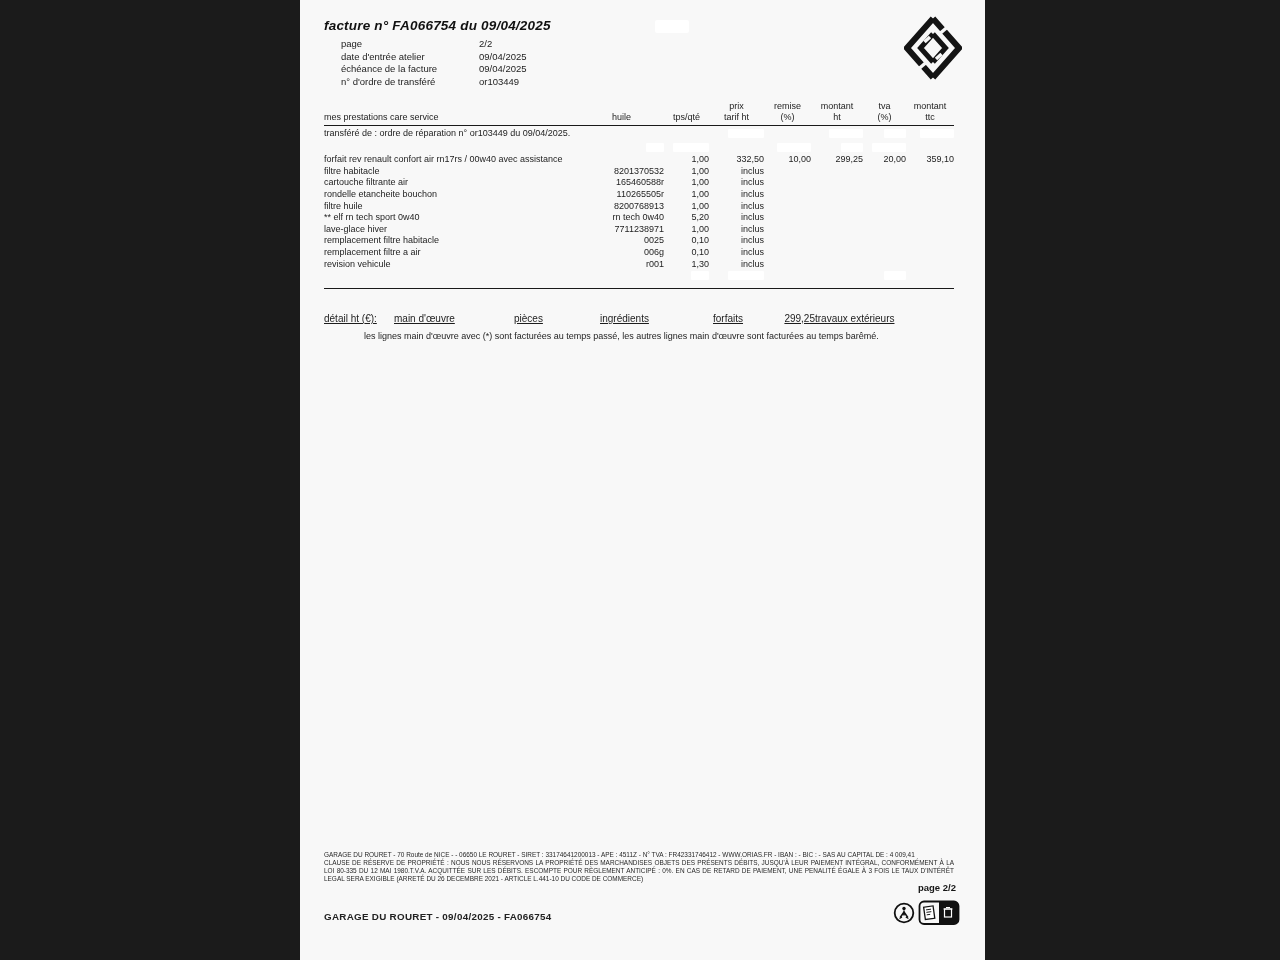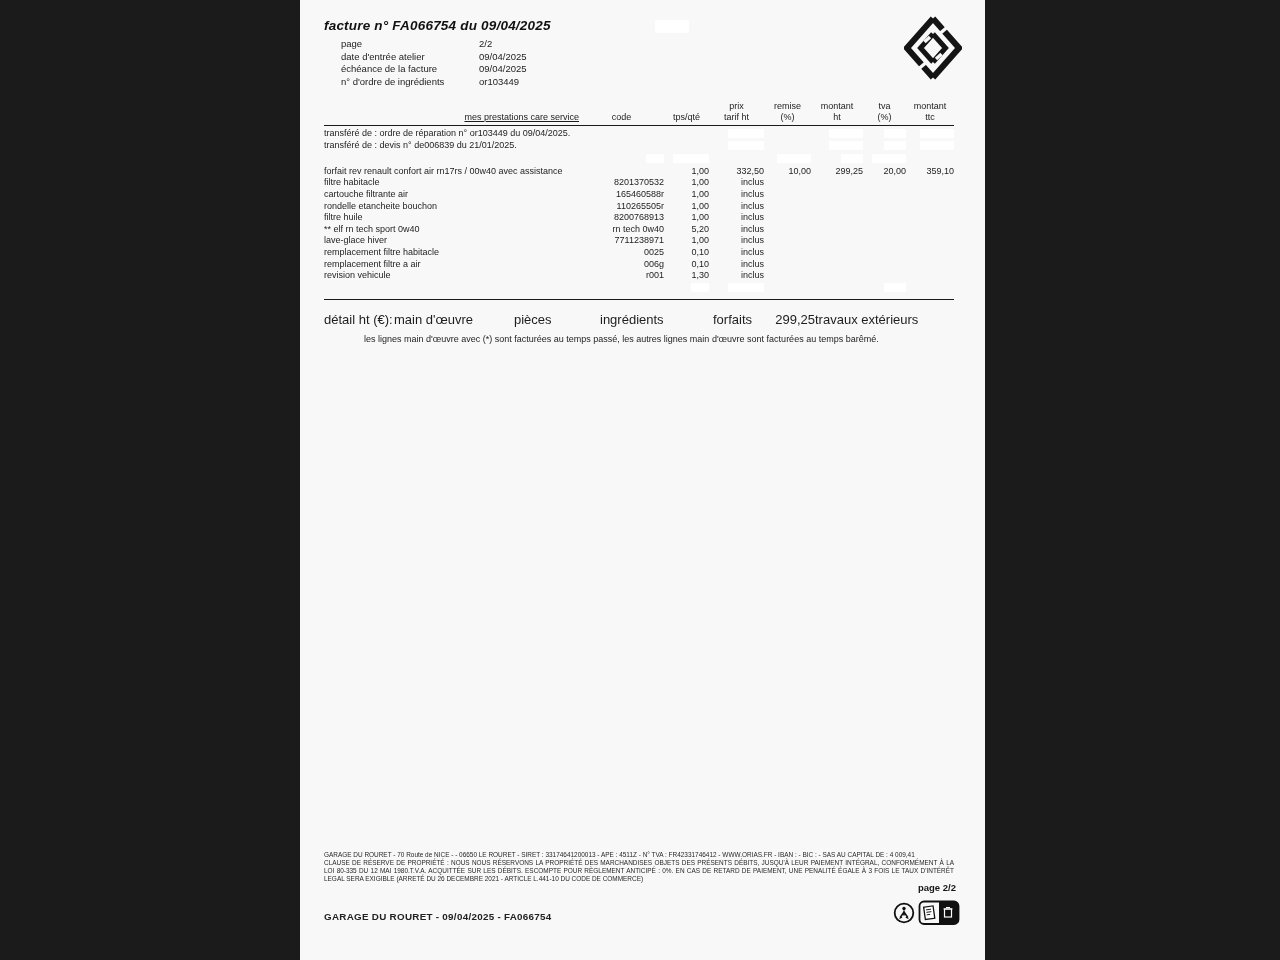--- a/index.html
+++ b/index.html
@@ -18,33 +18,33 @@
   .meta{position:absolute;left:24px;top:38px;font-size:9.5px;line-height:12.6px;color:#1c1c1c;}
   .meta .mrow{white-space:nowrap;}
   .meta .mlabel{display:inline-block;width:138px;padding-left:17px;}
   .logo{position:absolute;left:604px;top:15px;width:58px;height:66px;}
   .smudge{position:absolute;background:#ffffff;border-radius:2px;opacity:.92;}
   
   .tablewrap{position:absolute;left:24px;top:101px;width:630px;font-size:9px;color:#1d1d1d;}
   .grid{display:grid;grid-template-columns:255px 85px 45px 55px 47px 52px 43px 48px;}
   .thead{align-items:end;border-bottom:1.5px solid #1a1a1a;padding-bottom:3px;}
   .thead .hcell{text-align:center;line-height:10.5px;}
-  .thead .hcell:first-child{text-align:right;text-decoration:underline;}
+  .thead .hcell:first-child{text-align:left;}
   .trow{line-height:11.6px;}
   .trow .tcell{text-align:right;white-space:nowrap;}
   .trow .c-desc{text-align:left;white-space:normal;}
   .trow.bold{font-weight:700;margin:2px 0 1px 0;}
   .rows{margin-top:2px;}
   .redact{display:inline-block;height:9px;background:#fff;border-radius:1px;vertical-align:middle;opacity:.95;}
   .c-qty .redact{width:18px;} .c-price .redact{width:36px;} .c-ht .redact{width:34px;}
   .c-tva .redact{width:22px;} .c-ttc .redact{width:34px;}
   .endrule{border-top:1.5px solid #1a1a1a;margin-top:6px;}
   
   .detail{display:grid;grid-template-columns:70px 120px 86px 113px 62px 40px auto;
-          margin-top:12px;font-size:13px;color:#1d1d1d;}
+          margin-top:24px;font-size:10px;color:#1d1d1d;text-decoration:underline;}
   .detail .dval{text-align:right;}
   .note{margin-top:7px;font-size:9px;color:#1d1d1d;padding-left:40px;}
   
   .smallprint{position:absolute;left:24px;top:851px;width:630px;font-size:6.45px;line-height:7.9px;color:#262626;}
   .smallprint .clause{text-align:justify;}
   .pagelabel{position:absolute;right:29px;top:882px;font-size:9.5px;font-weight:700;color:#161616;}
   .docref{position:absolute;left:24px;top:911px;font-size:9.8px;font-weight:600;letter-spacing:.3px;color:#222;}
   .ecoicons{position:absolute;left:593px;top:897px;width:68px;height:30px;}
 </style>
 </head>
@@ -52,21 +52,21 @@
 
 <div class="paper">
 
   <div class="title">facture n° FA066754 du 09/04/2025</div>
   <div class="smudge" style="left:355px;top:20px;width:34px;height:13px;"></div>
 
   <div class="meta">
     <div class="mrow"><span class="mlabel">page</span><span>2/2</span></div>
     <div class="mrow"><span class="mlabel">date d'entrée atelier</span><span>09/04/2025</span></div>
     <div class="mrow"><span class="mlabel">échéance de la facture</span><span>09/04/2025</span></div>
-    <div class="mrow"><span class="mlabel">n° d'ordre de ingrédients</span><span>or103449</span></div>
+    <div class="mrow"><span class="mlabel">n° d'ordre de transféré</span><span>or103449</span></div>
   </div>
 
   <div class="logo">
     <svg viewBox="0 0 58 65" width="58" height="66">
       <g fill="none" stroke="#141414">
         <path d="M29,3 L3,32.5 L29,62" stroke-width="6"></path>
         <path d="M29,3 L55,32.5 L29,62" stroke-width="6"></path>
         <path d="M29,18.5 L16.5,32.5 L29,46.5" stroke-width="5"></path>
         <path d="M29,18.5 L41.5,32.5 L29,46.5" stroke-width="5"></path>
       </g>
@@ -80,21 +80,21 @@
   </div>
 
   <div class="tablewrap">
     <div class="grid thead">
       <div class="hcell">
           <div></div>
           <div>mes prestations care service</div>
         </div>
       <div class="hcell">
           <div></div>
-          <div>code</div>
+          <div>huile</div>
         </div>
       <div class="hcell">
           <div></div>
           <div>tps/qté</div>
         </div>
       <div class="hcell">
           <div>prix</div>
           <div>tarif ht</div>
         </div>
       <div class="hcell">
@@ -111,30 +111,20 @@
         </div>
       <div class="hcell">
           <div>montant</div>
           <div>ttc</div>
         </div>
     </div>
 
     <div class="rows">
         <div class="grid trow">
           <div class="tcell c-desc">transféré de : ordre de réparation n° or103449 du 09/04/2025.</div>
-          <div class="tcell c-code"></div>
-          <div class="tcell c-qty"></div>
-          <div class="tcell c-price"><span class="redact"></span></div>
-          <div class="tcell c-discount"></div>
-          <div class="tcell c-ht"><span class="redact"></span></div>
-          <div class="tcell c-tva"><span class="redact"></span></div>
-          <div class="tcell c-ttc"><span class="redact"></span></div>
-        </div>
-        <div class="grid trow">
-          <div class="tcell c-desc">transféré de : devis n° de006839 du 21/01/2025.</div>
           <div class="tcell c-code"></div>
           <div class="tcell c-qty"></div>
           <div class="tcell c-price"><span class="redact"></span></div>
           <div class="tcell c-discount"></div>
           <div class="tcell c-ht"><span class="redact"></span></div>
           <div class="tcell c-tva"><span class="redact"></span></div>
           <div class="tcell c-ttc"><span class="redact"></span></div>
         </div>
         <div class="grid trow bold">
           <div class="tcell c-code"></div>

